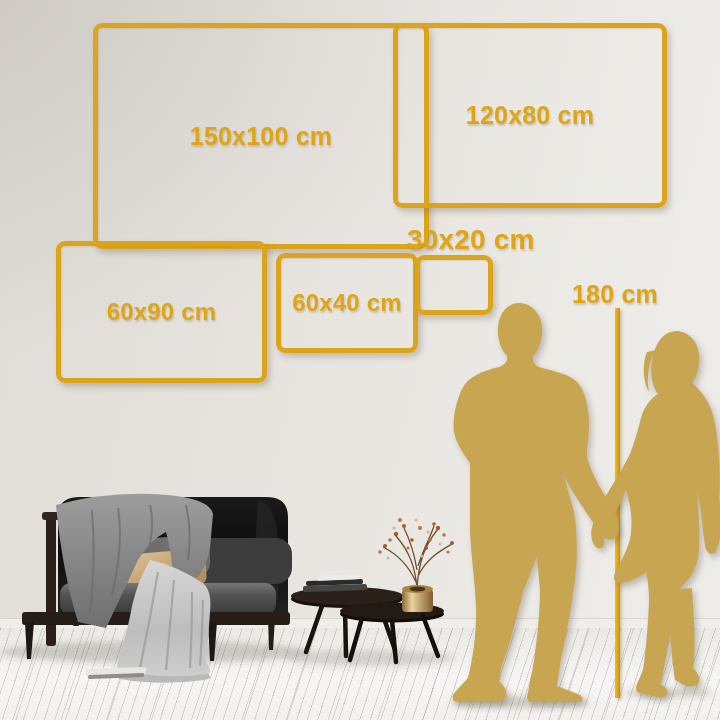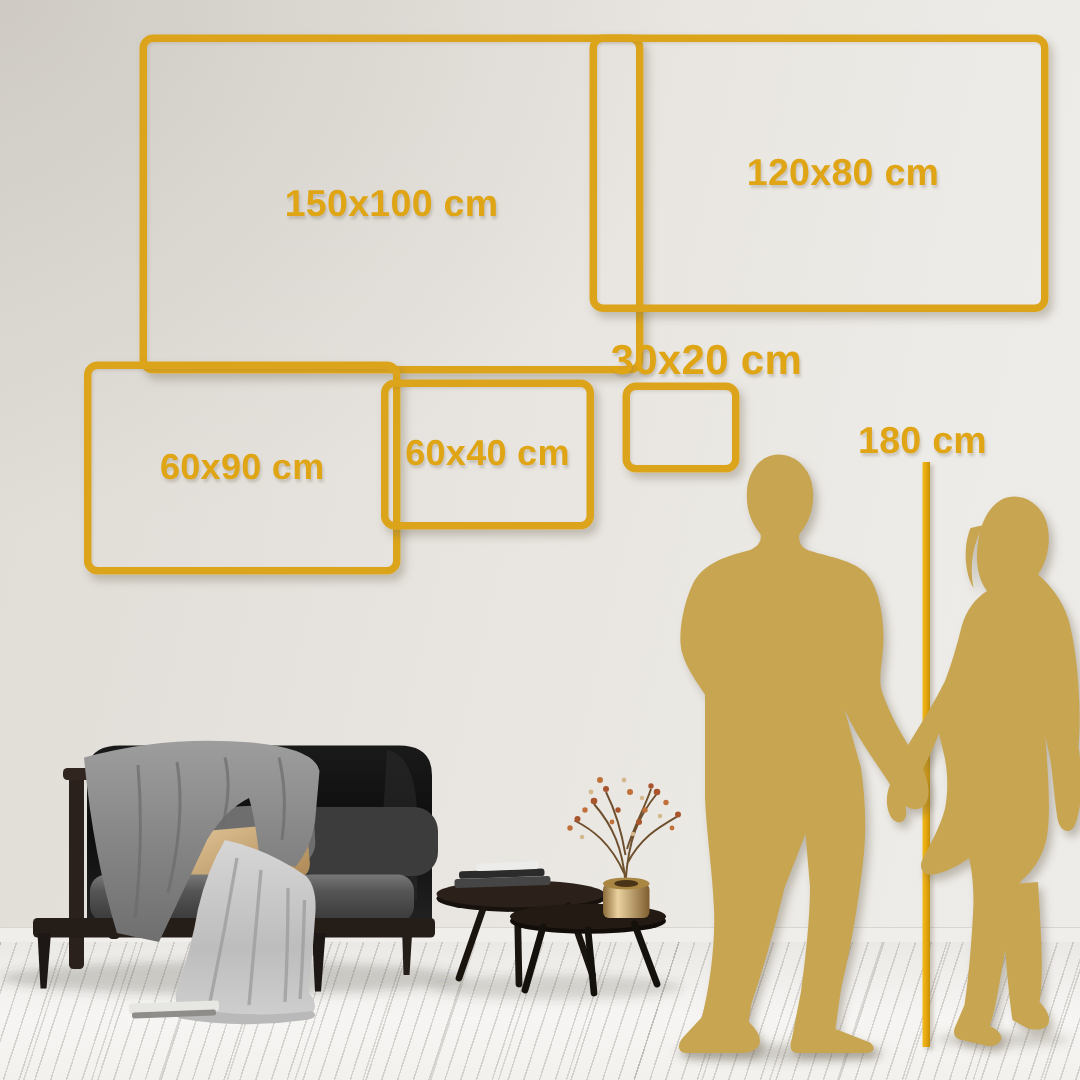--- a/index.html
+++ b/index.html
@@ -28,23 +28,23 @@
     box-shadow:3px 4px 6px rgba(120,108,86,0.35), inset 1px 1px 2px rgba(120,108,86,0.18);
     display:flex;align-items:center;justify-content:center;
   }
   .size-label{
     color:#DFA514;font-weight:bold;letter-spacing:0.2px;
     text-shadow:1px 2px 2px rgba(125,112,88,0.30);
     white-space:nowrap;
   }
   .fs-lg{font-size:25px;} .fs-md{font-size:24px;} .fs-sm{font-size:28px;}
   #frame-150x100{left:54px;top:23px;width:326px;height:216px;margin-left:39px;}
-  #frame-120x80{left:393px;top:23px;width:264px;height:175px;padding-left:32px;}
+  #frame-120x80{left:393px;top:23px;width:264px;height:175px;}
   #frame-60x90{left:56px;top:241px;width:201px;height:132px;}
-  #frame-60x40{left:254px;top:253px;width:132px;height:90px;}
+  #frame-60x40{left:276px;top:253px;width:132px;height:90px;}
   #frame-30x20{left:415px;top:255px;width:68px;height:50px;}
   #label-30x20{position:absolute;left:407px;top:224px;width:122px;text-align:center;}
   
   #height-label{position:absolute;left:553px;top:280px;width:124px;text-align:center;}
   #height-line{
     position:absolute;left:615px;top:308px;width:5px;height:390px;
     background:linear-gradient(90deg,#f2bb1e,#e2a30a 60%,#c68f08);
     box-shadow:2px 2px 3px rgba(120,108,86,0.35);
   }
   

